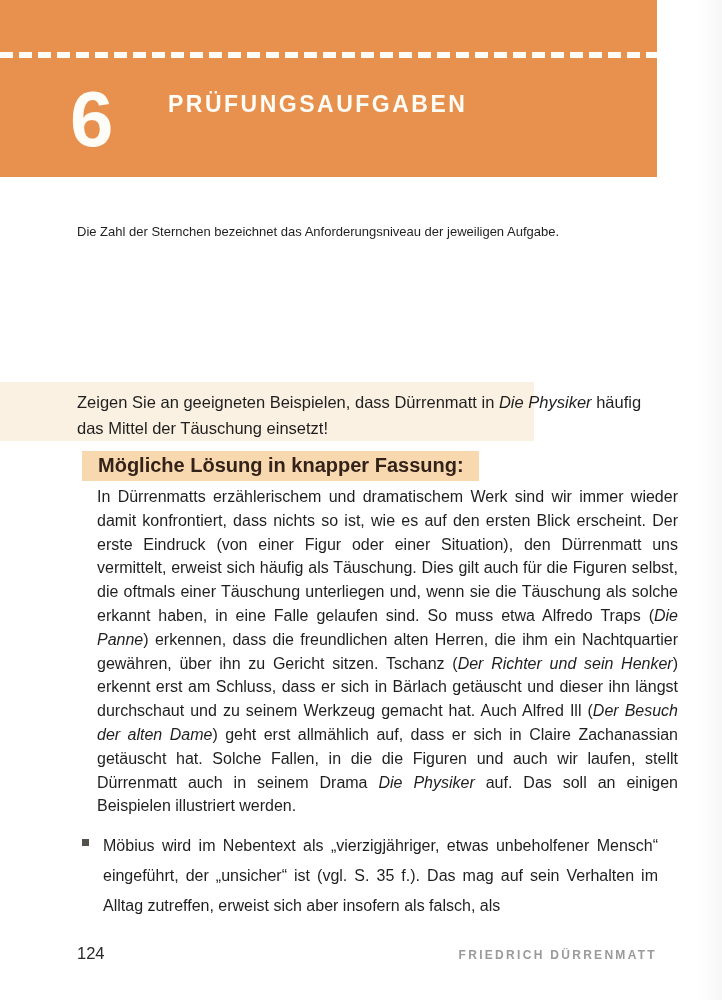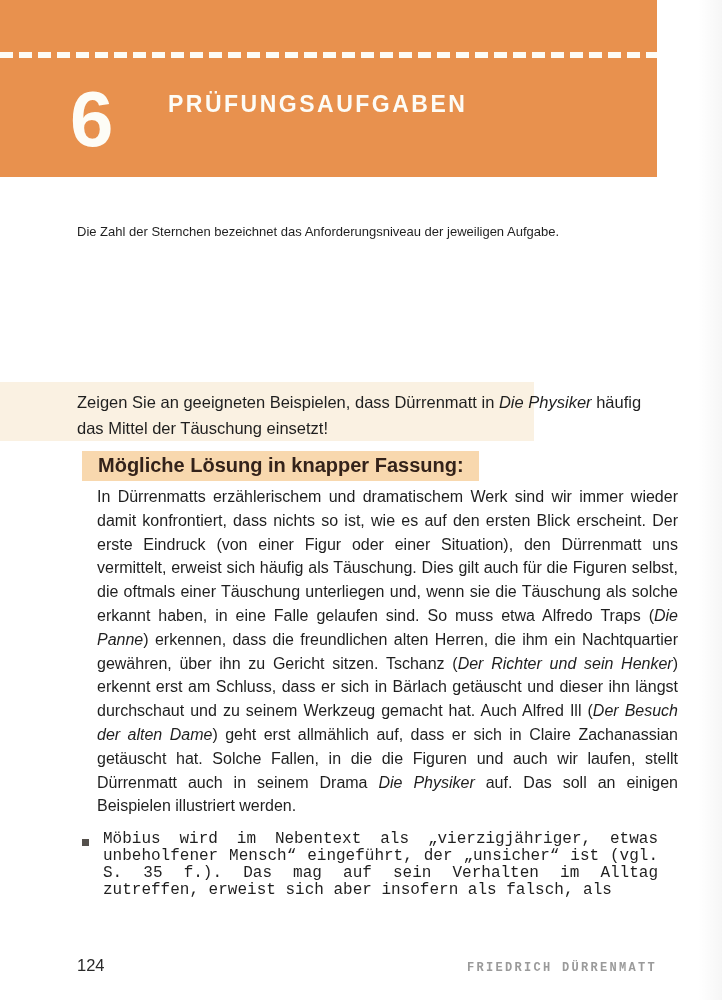--- a/index.html
+++ b/index.html
@@ -88,36 +88,35 @@
     font-size:16px;line-height:23.8px;text-align:justify;margin-left:20px;
   }
   
   .bullet-list{
     position:absolute;left:77px;top:831px;width:581px;
     list-style:none;
   }
   .bullet-item{
     position:relative;
     padding-left:26px;
-    font-size:16px;line-height:17px;text-align:justify;font-family:Liberation Mono, monospace;
+    font-size:16px;line-height:30px;text-align:justify;
   }
   .bullet-marker{
     position:absolute;left:5px;top:8px;
     width:7px;height:7px;background:#54504c;
   }
   
   .footer{
     position:absolute;left:77px;top:944px;width:580px;
     display:flex;justify-content:space-between;align-items:baseline;
   }
-  .page-number{font-size:16.5px;color:#2a2a2a;margin-top:12px;}
+  .page-number{font-size:16.5px;color:#2a2a2a;}
   .running-head-author{
     font-size:12px;letter-spacing:2.3px;color:var(--footer-gray);
     font-weight:bold;
-    font-family:Liberation Mono, monospace;
   }
 </style>
 </head>
 <body>
 
 <div class="page">
 
   <div class="chapter-header">
     <div class="dashed-line"></div>
     <div class="chapter-number">6</div>

